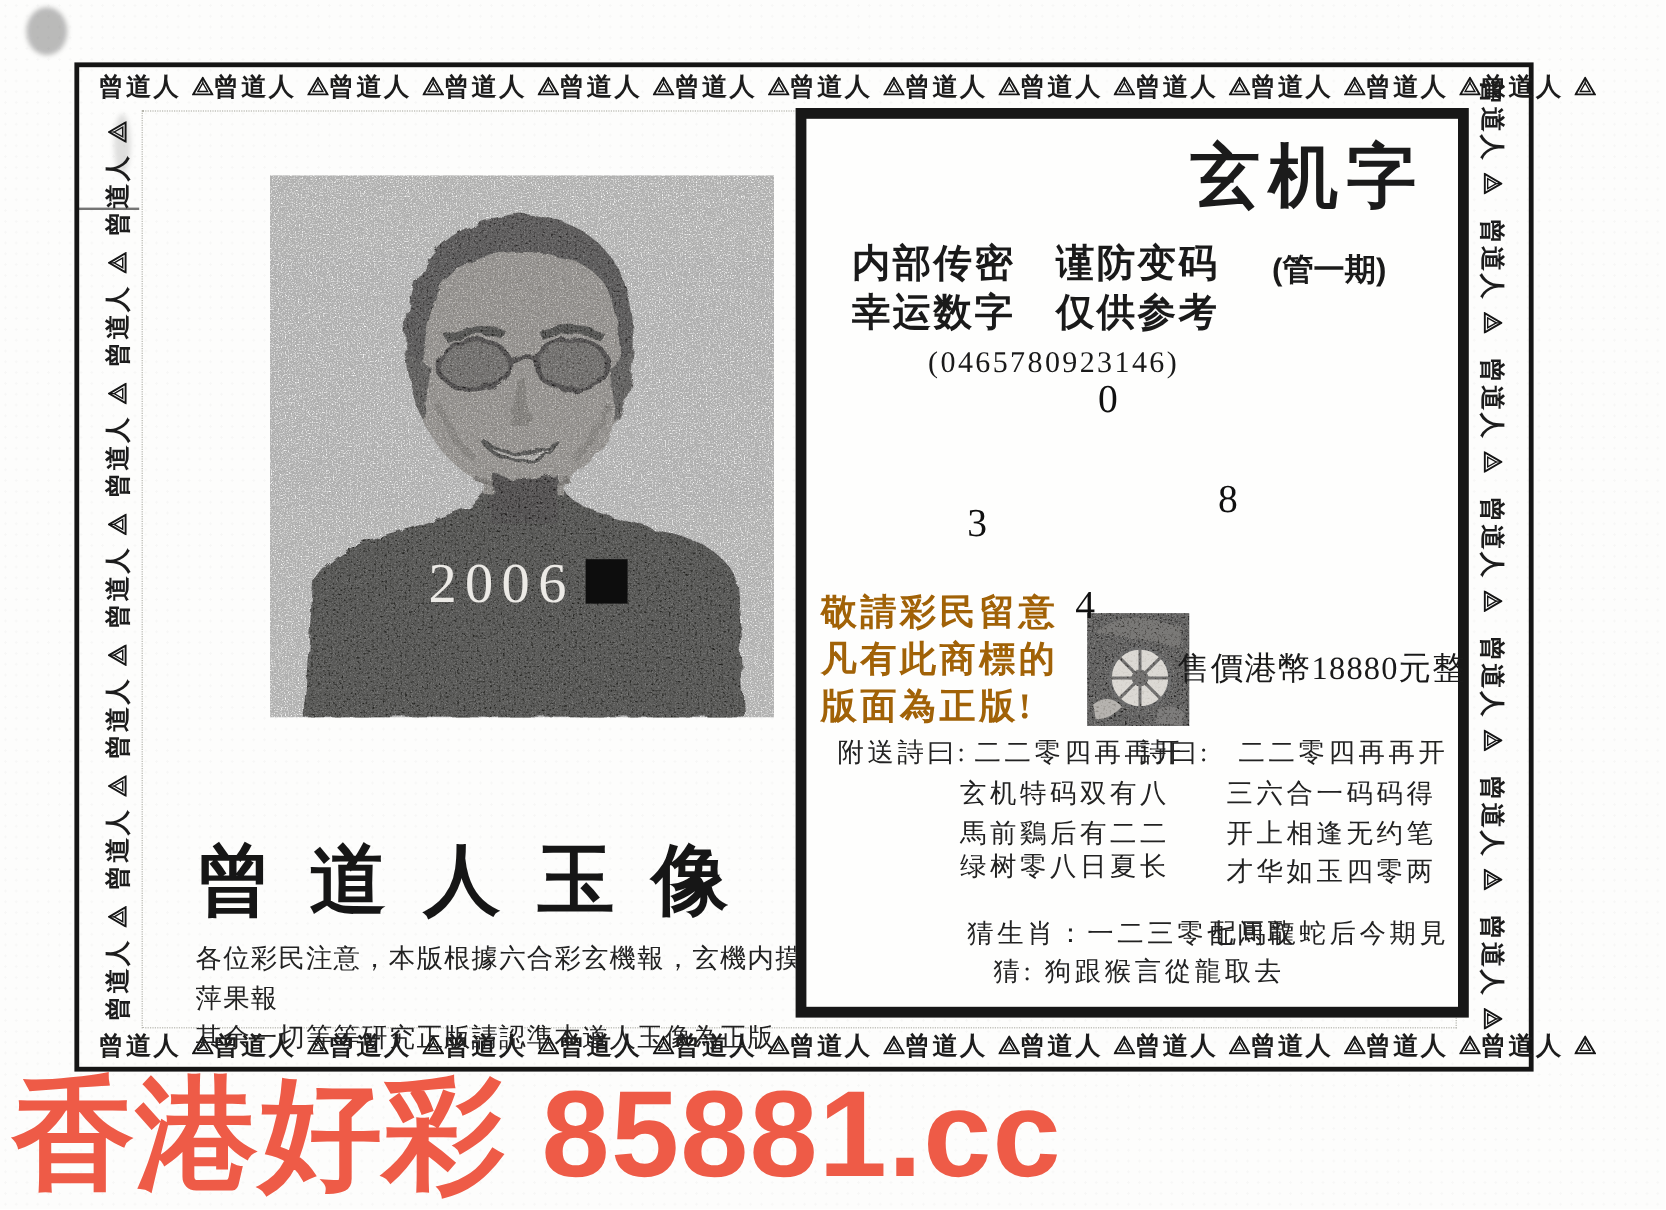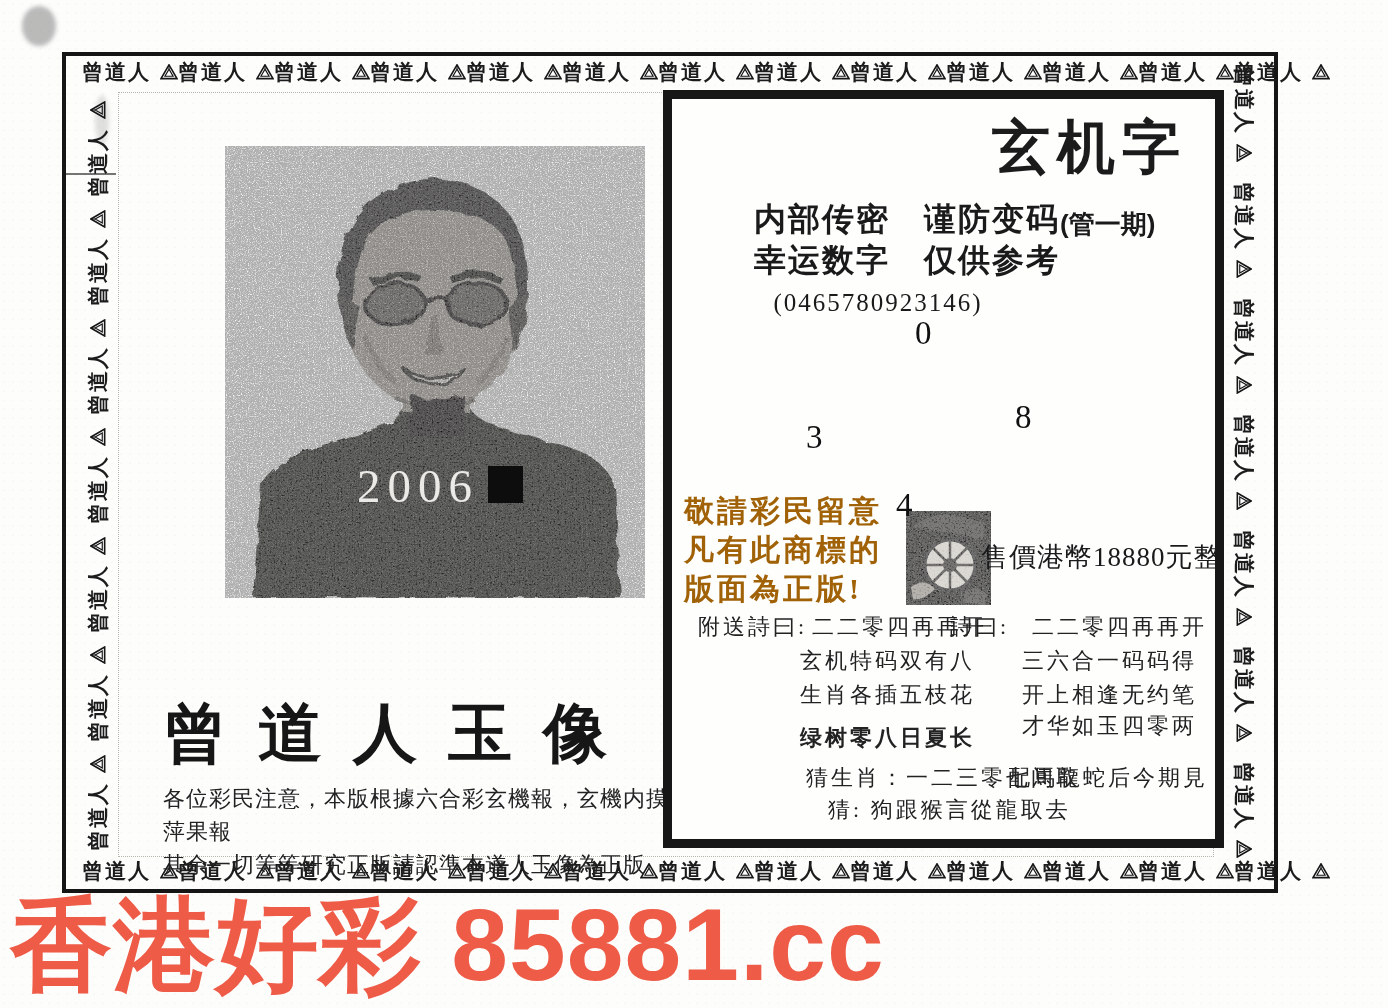--- a/index.html
+++ b/index.html
@@ -51,21 +51,21 @@
 
   
   .mystery-box {
     position:absolute; left:663px; top:90px; width:561px; height:758px;
     border:9px solid #171717; box-sizing:border-box; background:#fefefd;
   }
   .mb { position:absolute; white-space:nowrap; }
   .mb-title { right:28px; top:10px; font-family:"Liberation Sans", sans-serif;
     font-weight:bold; font-size:58px; letter-spacing:7px; color:#1b1b1b; }
   .mb-sub { left:38px; top:100px; font-family:"Liberation Sans", sans-serif;
-    font-weight:bold; font-size:32px; line-height:41px; letter-spacing:2px;margin-left:44px; }
+    font-weight:bold; font-size:32px; line-height:41px; letter-spacing:2px; }
   .mb-period { left:388px; top:108px; font-family:"Liberation Sans", sans-serif;
     font-weight:bold; font-size:26px; }
   .mb-serial { left:96px; top:190px; width:220px; text-align:center;
     font-size:25px; letter-spacing:2px; }
   .mb-digit { font-size:33px; color:#101010; }
   .mb-d0 { left:243px; top:216px; }
   .mb-d3 { left:134px; top:320px; }
   .mb-d8 { left:343px; top:300px; }
   .mb-d4 { left:224px; top:388px; z-index:3; }
   .mb-stamp { left:233px; top:408px; width:88px; height:100px; }
@@ -544,22 +544,22 @@
     <div class="mb mb-notice">
       <div>敬請彩民留意</div>
       <div>凡有此商標的</div>
       <div>版面為正版!</div>
     </div>
     <div class="mb mb-price">售價港幣18880元整</div>
 
     <div class="poem-line" style="left:26px;  top:513px;">附送詩曰:</div>
     <div class="poem-line" style="left:140px; top:513px;">二二零四再再开</div>
     <div class="poem-line" style="left:128px; top:547px;">玄机特码双有八</div>
-    <div class="poem-line" style="left:128px; top:581px;">生肖各插五枝花</div>
-    <div class="poem-line" style="left:128px; top:624px;font-weight:bold;">绿树零八日夏长</div>
+    <div class="poem-line" style="left:128px; top:581px;">馬前鷄后有二二</div>
+    <div class="poem-line" style="left:128px; top:608px;">绿树零八日夏长</div>
 
     <div class="poem-line" style="left:278px; top:513px;">詩曰:</div>
     <div class="poem-line" style="left:360px; top:513px;">二二零四再再开</div>
     <div class="poem-line" style="left:350px; top:547px;">三六合一码码得</div>
     <div class="poem-line" style="left:350px; top:581px;">开上相逢无约笔</div>
     <div class="poem-line" style="left:350px; top:612px;">才华如玉四零两</div>
 
     <div class="mb-zodiac" style="left:134px; top:664px;">
       <span>猜生肖：</span><span>一二三零七间取</span>
     </div>

